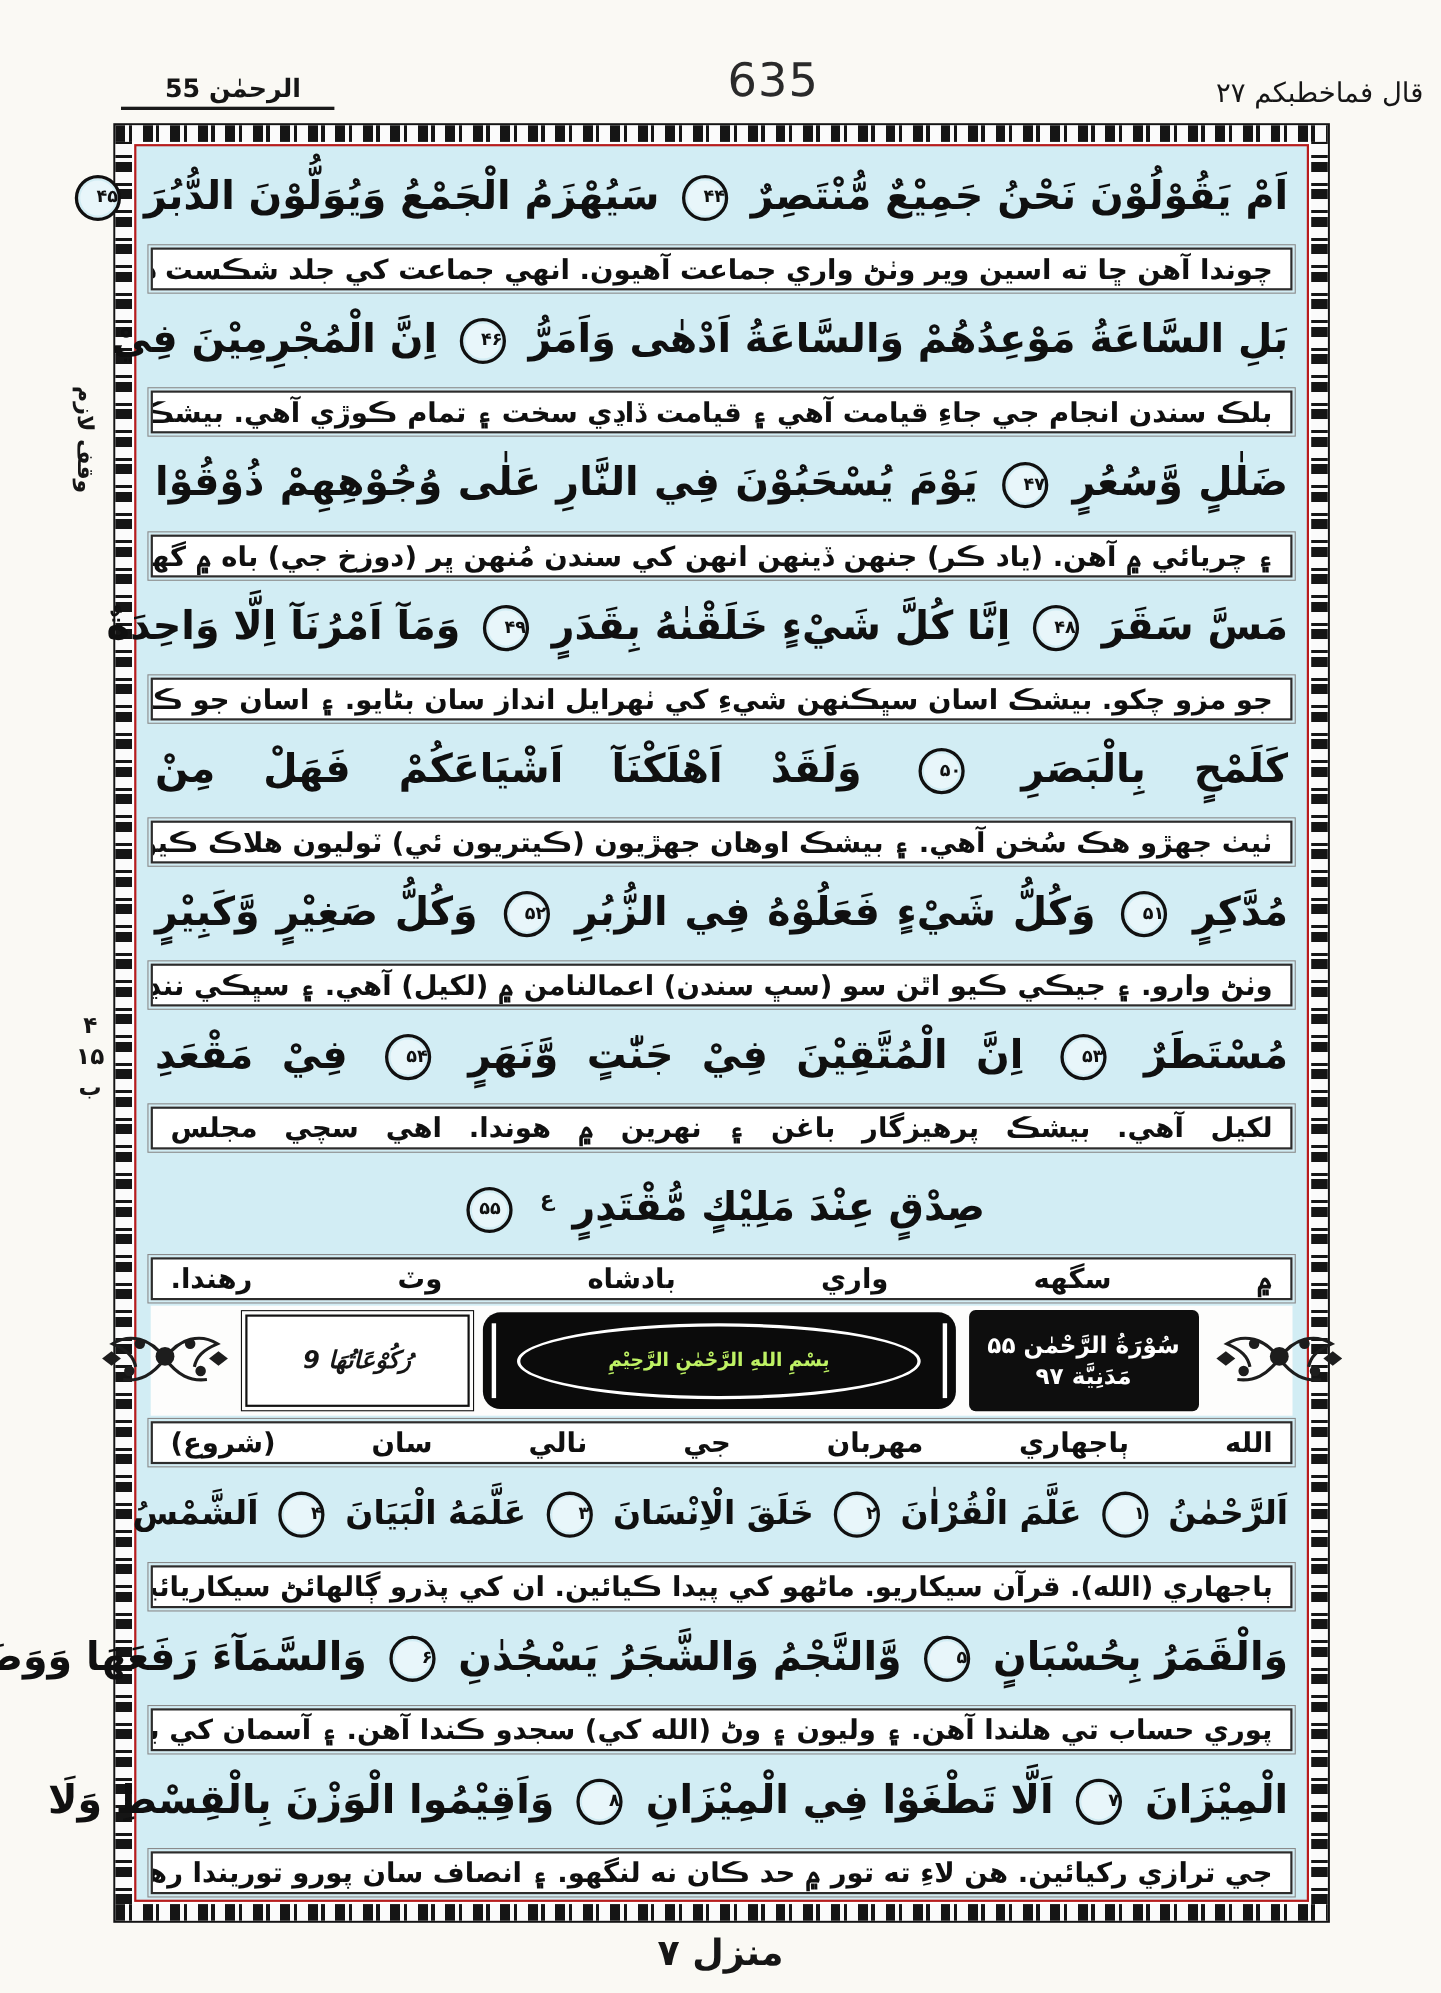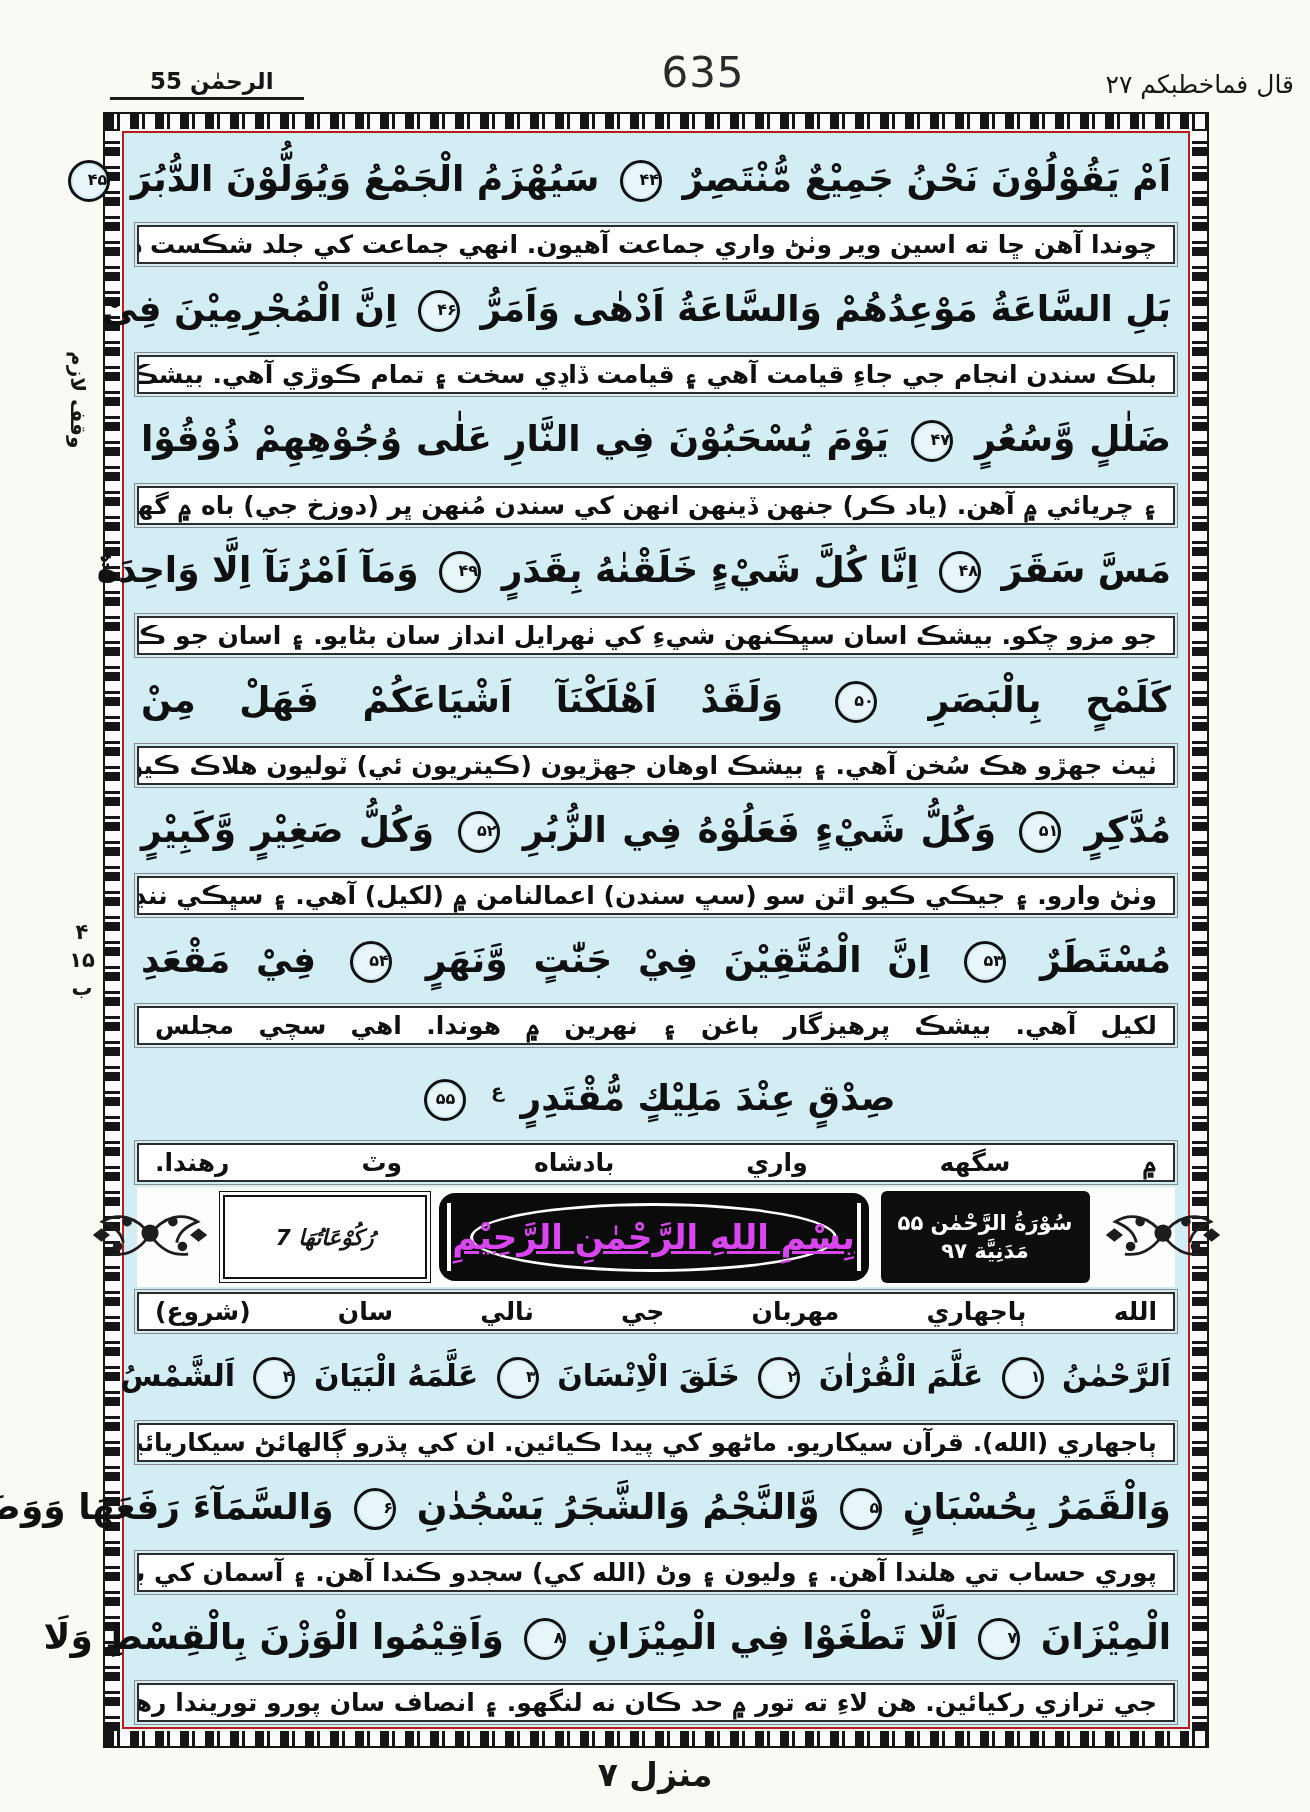--- a/index.html
+++ b/index.html
@@ -99,21 +99,21 @@
     background:#0b0b0b;height:88px;flex:0 0 430px;border-radius:16px;
     position:relative;display:flex;align-items:center;justify-content:center;
   }
   .bism::before,.bism::after{
     content:"";position:absolute;top:10px;bottom:10px;width:4px;background:#fff;
   }
   .bism::before{right:8px}.bism::after{left:8px}
   .bism .oval{
     border:3px solid #fff;border-radius:50%;width:84%;height:72%;
     display:flex;align-items:center;justify-content:center;
-    color:#d946ef;font-size:34px;font-weight:bold;direction:rtl;white-space:nowrap;text-decoration:underline;
+    color:#bef264;font-size:17px;font-weight:bold;direction:rtl;white-space:nowrap;
   }
   .ibox{
     background:#fff;border:2px solid #111;outline:1.5px solid #111;outline-offset:3px;
     height:80px;min-width:180px;display:flex;align-items:center;justify-content:center;
     font-size:22px;font-weight:bold;font-style:italic;direction:rtl;padding:0 10px;
   }
 </style>
 </head>
 <body>
 
@@ -219,21 +219,21 @@
           </g>
         </svg>
       </span>
       <div class="sbox">
         <span>سُوْرَةُ الرَّحْمٰن ۵۵</span>
         <span>مَدَنِيَّة ۹۷</span>
       </div>
       <div class="bism">
         <div class="oval">بِسْمِ اللهِ الرَّحْمٰنِ الرَّحِيْمِ</div>
       </div>
-      <div class="ibox">رُكُوْعَاتُهَا 7</div>
+      <div class="ibox">رُكُوْعَاتُهَا 9</div>
       <span class="floral">
         <svg width="122" height="70" viewBox="0 0 128 72">
           <g fill="none" stroke="#1d1d1d" stroke-width="3">
             <path d="M64 36 C 50 16, 30 12, 14 22 C 28 28, 34 34, 36 44"></path>
             <path d="M64 36 C 78 16, 98 12, 114 22 C 100 28, 94 34, 92 44"></path>
             <path d="M64 36 C 52 52, 40 58, 24 56"></path>
             <path d="M64 36 C 76 52, 88 58, 104 56"></path>
           </g>
           <g fill="#1d1d1d">
             <circle cx="64" cy="34" r="9"></circle>

